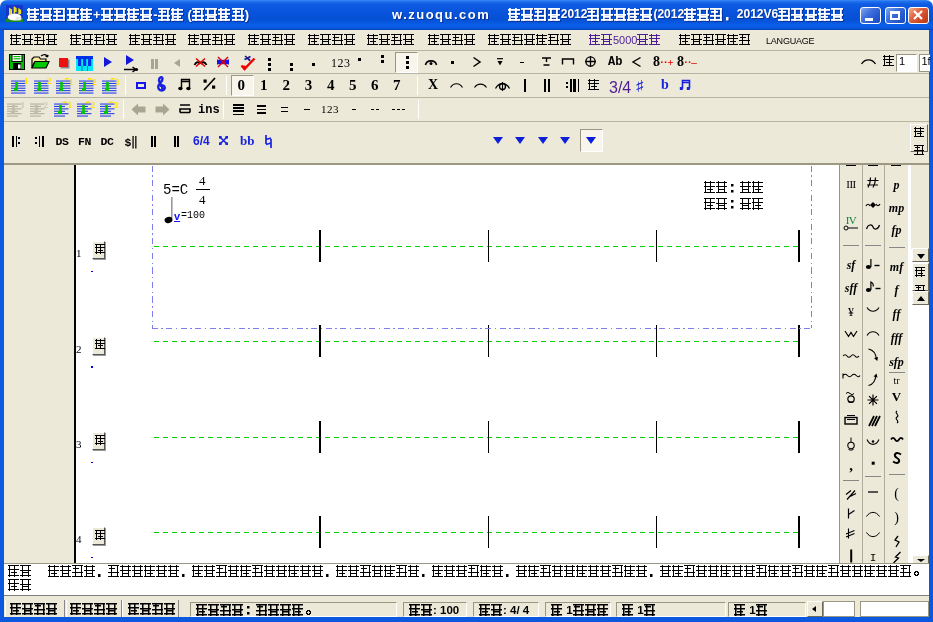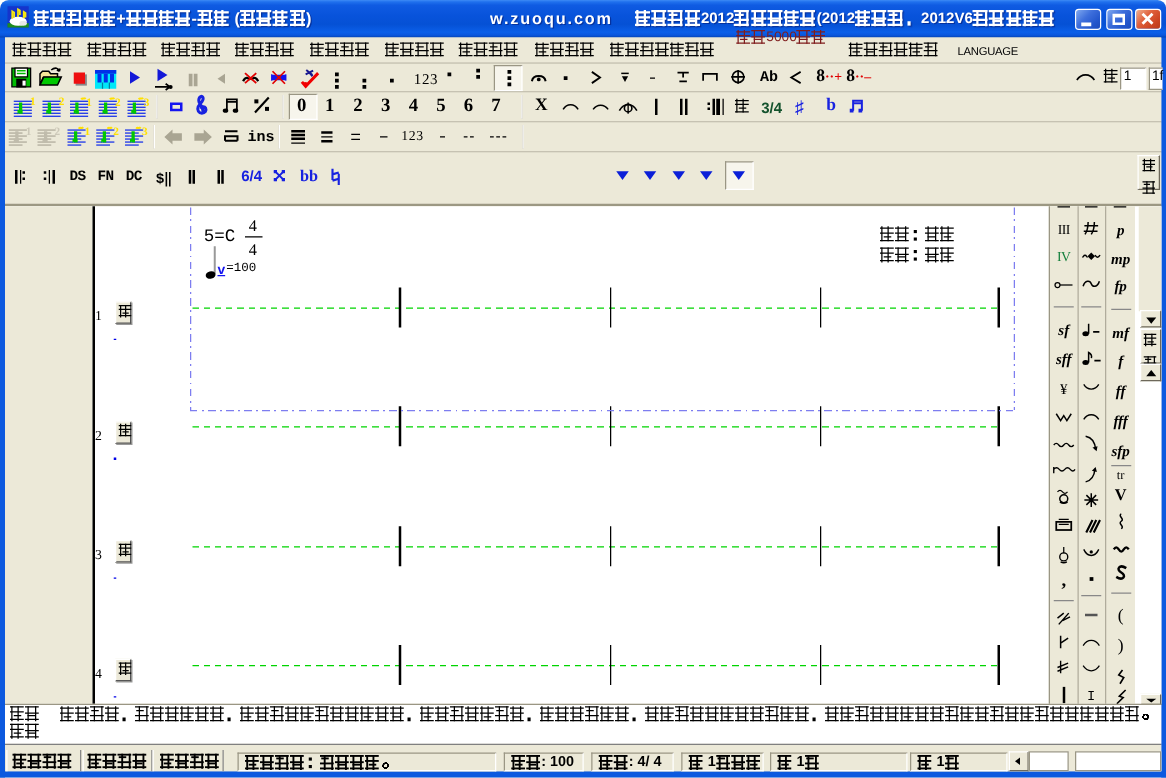--- a/index.html
+++ b/index.html
@@ -97,21 +97,21 @@
 <div class="row abs" style="top:30px;height:20px"></div>
 <div class="abs" style="left:10px;top:34px;color:#000"><i class="z zm"></i><i class="z zm"></i><i class="z zm"></i><i class="z zm"></i></div>
 <div class="abs" style="left:69.5px;top:34px;color:#000"><i class="z zm"></i><i class="z zm"></i><i class="z zm"></i><i class="z zm"></i></div>
 <div class="abs" style="left:129px;top:34px;color:#000"><i class="z zm"></i><i class="z zm"></i><i class="z zm"></i><i class="z zm"></i></div>
 <div class="abs" style="left:188px;top:34px;color:#000"><i class="z zm"></i><i class="z zm"></i><i class="z zm"></i><i class="z zm"></i></div>
 <div class="abs" style="left:248px;top:34px;color:#000"><i class="z zm"></i><i class="z zm"></i><i class="z zm"></i><i class="z zm"></i></div>
 <div class="abs" style="left:307.5px;top:34px;color:#000"><i class="z zm"></i><i class="z zm"></i><i class="z zm"></i><i class="z zm"></i></div>
 <div class="abs" style="left:367px;top:34px;color:#000"><i class="z zm"></i><i class="z zm"></i><i class="z zm"></i><i class="z zm"></i></div>
 <div class="abs" style="left:428px;top:34px;color:#000"><i class="z zm"></i><i class="z zm"></i><i class="z zm"></i><i class="z zm"></i></div>
 <div class="abs" style="left:487.5px;top:34px;color:#000"><i class="z zm"></i><i class="z zm"></i><i class="z zm"></i><i class="z zm"></i><i class="z zm"></i><i class="z zm"></i><i class="z zm"></i></div>
-<div class="abs" style="left:589px;top:24px;color:#7f1d1d"><i class="z zm"></i><i class="z zm"></i><b style="font-weight:normal;font-size:11px;display:inline-block;vertical-align:top;margin-top:-0.5px">5000</b><i class="z zm"></i><i class="z zm"></i></div>
+<div class="abs" style="left:589px;top:34px;color:#4c1d95"><i class="z zm"></i><i class="z zm"></i><b style="font-weight:normal;font-size:11px;display:inline-block;vertical-align:top;margin-top:-0.5px">5000</b><i class="z zm"></i><i class="z zm"></i></div>
 <div class="abs" style="left:679px;top:34px;color:#000"><i class="z zm"></i><i class="z zm"></i><i class="z zm"></i><i class="z zm"></i><i class="z zm"></i><i class="z zm"></i></div>
 <div class="abs" style="left:766px;top:35.5px;font-size:9px;letter-spacing:-0.2px">LANGUAGE</div>
 <div class="hline abs" style="top:50px"></div>
 <div class="row abs" style="top:51px;height:22px"></div>
 <svg class="icon" style="left:9px;top:54px" width="16" height="16">
 <rect x="0.5" y="0.5" width="15" height="15" fill="#00BB00" stroke="#000"></rect>
 <rect x="3" y="0.5" width="10" height="7" fill="#fff" stroke="#000"></rect>
 <rect x="4.5" y="2" width="7" height="1.2" fill="#00BB00"></rect>
       <rect x="4.5" y="4.2" width="7" height="1.2" fill="#00BB00"></rect>
 <rect x="4" y="9" width="8" height="7" fill="#000"></rect>
@@ -306,21 +306,21 @@
 </svg>
 <div class="abs" style="left:523.5px;top:79px;width:2px;height:13px;background:#000"></div>
 <div class="abs" style="left:543.5px;top:79px;width:2px;height:13px;background:#000"></div>
 <div class="abs" style="left:547.5px;top:79px;width:2px;height:13px;background:#000"></div>
 <div class="dot" style="left:566px;top:81.5px;width:2.4px;height:2.4px"></div>
     <div class="dot" style="left:566px;top:86.1px;width:2.4px;height:2.4px"></div>
 <div class="abs" style="left:570px;top:79px;width:1.6px;height:13px;background:#000"></div>
 <div class="abs" style="left:573px;top:79px;width:3px;height:13px;background:#000"></div>
 <div class="abs" style="left:577.5px;top:79px;width:1.6px;height:13px;background:#000"></div>
 <div class="abs" style="left:588px;top:79px;color:#000"><i class="z zm"></i></div>
-<div class="abs" style="left:609px;top:79px;color:#14532d;font-size:12px;font-weight:bold">3/4</div>
+<div class="abs" style="left:609px;top:79px;color:#4c1d95;font-size:16px;font-weight:normal">3/4</div>
 <div class="abs" style="left:636px;top:77px;color:#1822E0;font-size:14px;font-weight:bold">♯</div>
 <div class="abs serif" style="left:661px;top:77px;color:#1822E0;font-size:14px;font-weight:bold">b</div>
 <svg class="icon" style="left:679px;top:79px" width="13" height="12">
 <path d="M3.5 9.5 V1.5 L10.5 1.5 V9.5 M3.5 3.5 L10.5 3.5" stroke="#1822E0" stroke-width="1.6" fill="none"></path>
 <rect x="0.8" y="8" width="3" height="3" fill="#1822E0"></rect>
       <rect x="7.8" y="8" width="3" height="3" fill="#1822E0"></rect>
 </svg>
 <div class="hline abs" style="top:97px"></div>
 <div class="row abs" style="top:98px;height:23px"></div>
 <svg class="icon" style="left:7px;top:101px" width="19" height="17">
@@ -498,21 +498,21 @@
 <rect x="7" y="0" width="1.6px" height="22" fill="#999"></rect>
 <ellipse cx="4.5" cy="23" rx="4" ry="3" fill="#000" transform="rotate(-15 4.5 23)"></ellipse>
 </svg>
 <div class="abs" style="left:174px;top:210px;color:#1414F0;font-size:11px;font-weight:bold;text-decoration:underline">v</div>
 <div class="abs mono" style="left:181px;top:210px;font-size:10px">=100</div>
 <div class="abs" style="left:704px;top:181px;color:#000"><i class="z zi"></i><i class="z zi"></i><i class="zl zi"></i><i class="z zi"></i><i class="z zi"></i></div>
 <div class="abs" style="left:704px;top:197.5px;color:#000"><i class="z zi"></i><i class="z zi"></i><i class="zl zi"></i><i class="z zi"></i><i class="z zi"></i></div>
 <div class="abs" style="left:862px;top:164.5px;width:1px;height:398.5px;background:#b0ac9c"></div>
 <div class="abs" style="left:884px;top:164.5px;width:1px;height:398.5px;background:#b0ac9c"></div>
 <div class="abs" style="left:851px;top:183px;transform:translate(-50%,-50%);color:#000;white-space:nowrap"><span style="font-family:'Liberation Serif',serif;font-size:11px;letter-spacing:-0.5px">III</span></div>
-<div class="abs" style="left:851px;top:205px;transform:translate(-50%,-50%);color:#15803d;white-space:nowrap"><span style="font-family:'Liberation Serif',serif;font-size:11px;letter-spacing:-0.5px">IV</span></div>
+<div class="abs" style="left:851px;top:219px;transform:translate(-50%,-50%);color:#15803d;white-space:nowrap"><span style="font-family:'Liberation Serif',serif;font-size:11px;letter-spacing:-0.5px">IV</span></div>
 <div class="abs" style="left:851px;top:227.5px;transform:translate(-50%,-50%);color:#000;white-space:nowrap">
       <svg width="16" height="7" style="position:static;display:block">
         <circle cx="3" cy="3.5" r="2" fill="none" stroke="#000"></circle>
         <path d="M5 3.5 L15 3.5" stroke="#000"></path>
       </svg>
     </div>
 <div class="abs" style="left:843.0px;top:245px;width:16px;height:1px;background:#888"></div>
 <div class="abs" style="left:851px;top:264px;transform:translate(-50%,-50%);color:#000;white-space:nowrap"><span style="font-family:'Liberation Serif',serif;font-size:12px;font-weight:bold;font-style:italic">sf</span></div>
 <div class="abs" style="left:851px;top:287px;transform:translate(-50%,-50%);color:#000;white-space:nowrap"><span style="font-family:'Liberation Serif',serif;font-size:12px;font-weight:bold;font-style:italic">sff</span></div>
 <div class="abs" style="left:851px;top:311px;transform:translate(-50%,-50%);color:#000;white-space:nowrap"><span style="font-family:'Liberation Serif',serif;font-size:12px">¥</span></div>

